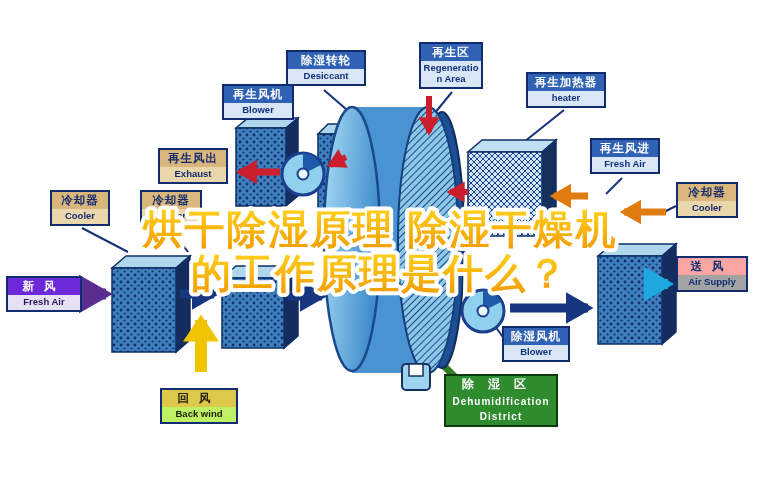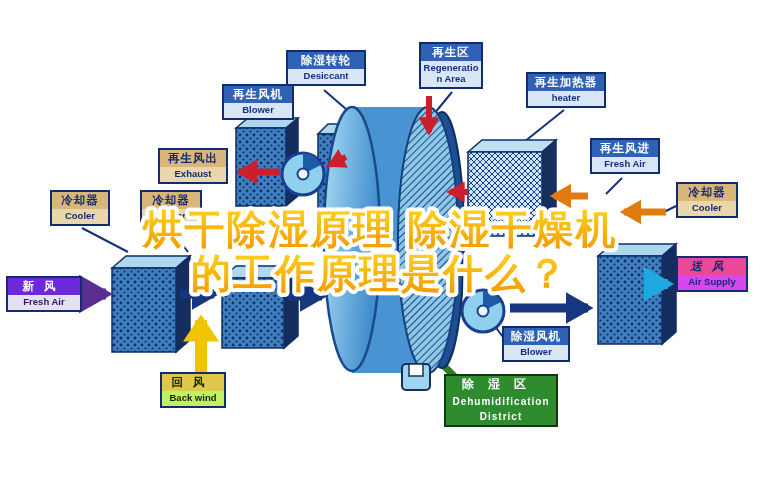--- a/index.html
+++ b/index.html
@@ -14,22 +14,22 @@
              text-align:center;font-weight:bold;line-height:1.15;}
   .row{padding:2px 2px;}
   .zh{font-size:11.5px;letter-spacing:1px;}
   .en{font-size:9.5px;}
   .lb-blue .zh{background:#2f62b4;color:#ffffff;}
   .lb-blue .en{background:#d9e6f6;color:#12307c;}
   .lb-tan .zh{background:#d9b77c;color:#152a6e;}
   .lb-tan .en{background:#e9d6ab;color:#152a6e;}
   .lb-purple .zh{background:#6d28d9;color:#ffffff;letter-spacing:10px;}
   .lb-purple .en{background:#e6e0f3;color:#2a1560;}
-  .lb-cyan .zh{background:#ec4899;color:#0e2f6e;letter-spacing:10px;font-style:italic;}
-  .lb-cyan .en{background:#d946ef;color:#0e2f6e;}
+  .lb-cyan .zh{background:#fca5a5;color:#0e2f6e;letter-spacing:10px;}
+  .lb-cyan .en{background:#a3a3a3;color:#0e2f6e;}
   .lb-yellow .zh{background:#ddc84a;color:#232006;letter-spacing:10px;}
   .lb-yellow .en{background:#bef264;color:#232006;}
   .lb-green{background:#2e8b2e;border-color:#0c3a0c;color:#ffffff;}
   .lb-green .zh{letter-spacing:14px;font-size:12px;}
   .lb-green .en{font-size:10px;letter-spacing:1px;}
   .wrap-en{word-break:break-all;}
 </style>
 </head>
 <body>
 
@@ -205,21 +205,21 @@
   <div class="label-box lb-purple" style="left:6px;top:276px;width:76px">
     <div class="row zh">新风</div>
     <div class="row en">Fresh Air</div>
   </div>
 
   <div class="label-box lb-cyan" style="left:676px;top:256px;width:72px">
     <div class="row zh">送风</div>
     <div class="row en">Air Supply</div>
   </div>
 
-  <div class="label-box lb-yellow" style="left:160px;top:372px;width:66px">
+  <div class="label-box lb-yellow" style="left:160px;top:388px;width:78px">
     <div class="row zh">回风</div>
     <div class="row en">Back wind</div>
   </div>
 
   <div class="label-box lb-blue" style="left:502px;top:326px;width:68px">
     <div class="row zh">除湿风机</div>
     <div class="row en">Blower</div>
   </div>
 
   <div class="label-box lb-green" style="left:444px;top:374px;width:114px">

